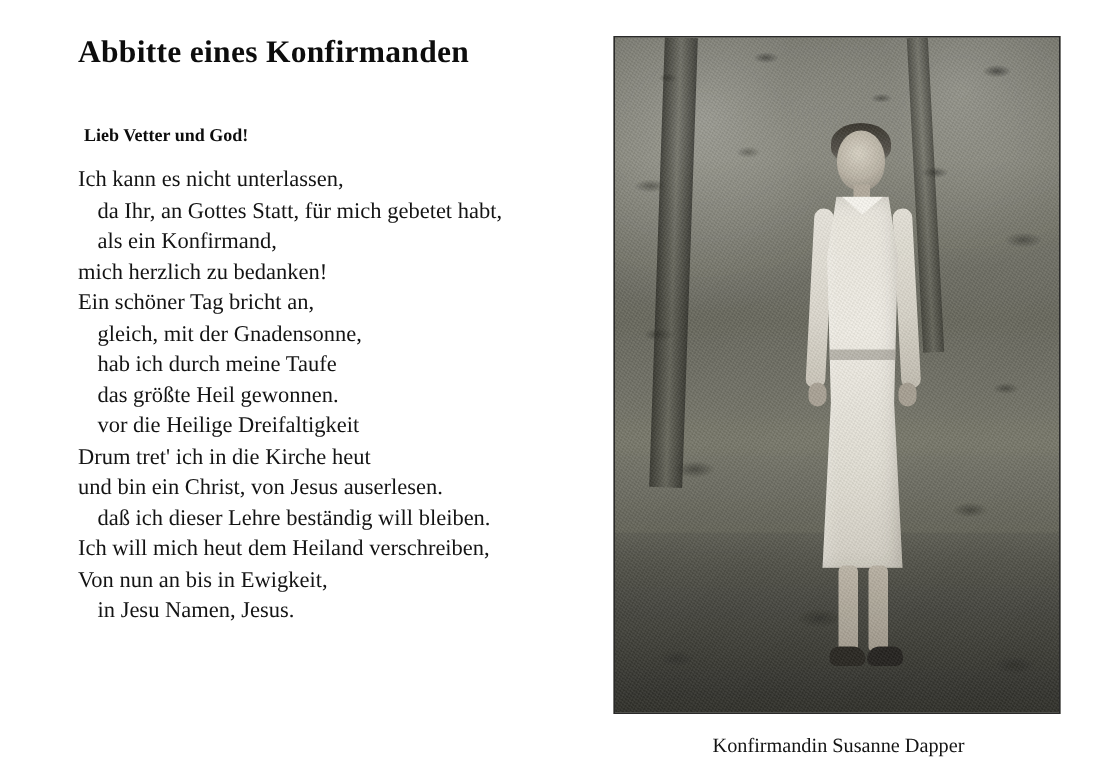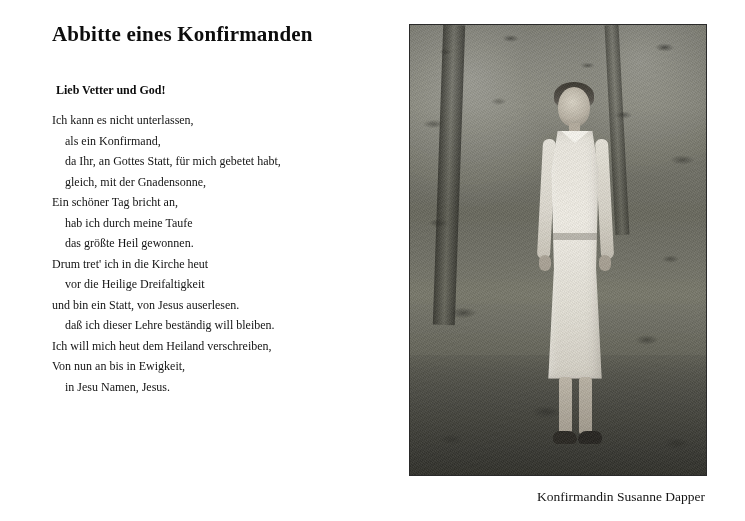--- a/index.html
+++ b/index.html
@@ -39,21 +39,21 @@
     font-size: 12px;
     margin: 0 0 12px 4px;
     color: #0d0d0d;
   }
   .poem {
     margin: 0;
     padding: 0;
     list-style: none;
   }
   .poem-line {
-    font-size: 12px;
+    font-size: 15px;
     line-height: 20.5px;
     white-space: pre;
     color: #141414;
   }
   .indent-0 { margin-left: 0px; }
   .indent-1 { margin-left: 13px; }
 
   .photo-block {
     position: absolute;
     left: 409px;
@@ -180,43 +180,44 @@
   .hand-r { position: absolute; left: 71px; top: 168px; width: 12px; height: 16px; border-radius: 6px; background:#a7a093; }
   .leg-l { position: absolute; left: 31px; top: 290px; width: 13px; height: 58px; background: linear-gradient(180deg,#bdb6a8,#a49d90); border-radius: 4px; }
   .leg-r { position: absolute; left: 51px; top: 290px; width: 13px; height: 58px; background: linear-gradient(180deg,#b9b2a4,#a0998c); border-radius: 4px; }
   .shoe-l { position: absolute; left: 25px; top: 344px; width: 24px; height: 13px; border-radius: 7px 9px 5px 5px; background:#2a2823; }
   .shoe-r { position: absolute; left: 50px; top: 344px; width: 24px; height: 13px; border-radius: 9px 7px 5px 5px; background:#262420; }
 
   .photo-caption {
     margin-top: 13px;
     font-size: 13.5px;
     color: #141414;
-    text-align: right;
+    text-align: center;
     padding-left: 4px;
   }
 </style>
 </head>
 <body>
 
 <div class="page">
 
   <div class="text-column">
     <h1 class="doc-title">Abbitte eines Konfirmanden</h1>
     <p class="salutation">Lieb Vetter und God!</p>
     <div class="poem">
       <div class="poem-line indent-0">Ich kann es nicht unterlassen,</div>
+      <div class="poem-line indent-1">da Ihr, an Gottes Statt, für mich gebetet habt,</div>
       <div class="poem-line indent-1">als ein Konfirmand,</div>
-      <div class="poem-line indent-1">da Ihr, an Gottes Statt, für mich gebetet habt,</div>
+      <div class="poem-line indent-0">mich herzlich zu bedanken!</div>
+      <div class="poem-line indent-0">Ein schöner Tag bricht an,</div>
       <div class="poem-line indent-1">gleich, mit der Gnadensonne,</div>
-      <div class="poem-line indent-0">Ein schöner Tag bricht an,</div>
       <div class="poem-line indent-1">hab ich durch meine Taufe</div>
       <div class="poem-line indent-1">das größte Heil gewonnen.</div>
+      <div class="poem-line indent-1">vor die Heilige Dreifaltigkeit</div>
       <div class="poem-line indent-0">Drum tret' ich in die Kirche heut</div>
-      <div class="poem-line indent-1">vor die Heilige Dreifaltigkeit</div>
-      <div class="poem-line indent-0">und bin ein Statt, von Jesus auserlesen.</div>
+      <div class="poem-line indent-0">und bin ein Christ, von Jesus auserlesen.</div>
       <div class="poem-line indent-1">daß ich dieser Lehre beständig will bleiben.</div>
       <div class="poem-line indent-0">Ich will mich heut dem Heiland verschreiben,</div>
       <div class="poem-line indent-0">Von nun an bis in Ewigkeit,</div>
       <div class="poem-line indent-1">in Jesu Namen, Jesus.</div>
     </div>
   </div>
 
   <div class="photo-block">
     <div class="photo-frame">
       <div class="photo-inner"></div>

